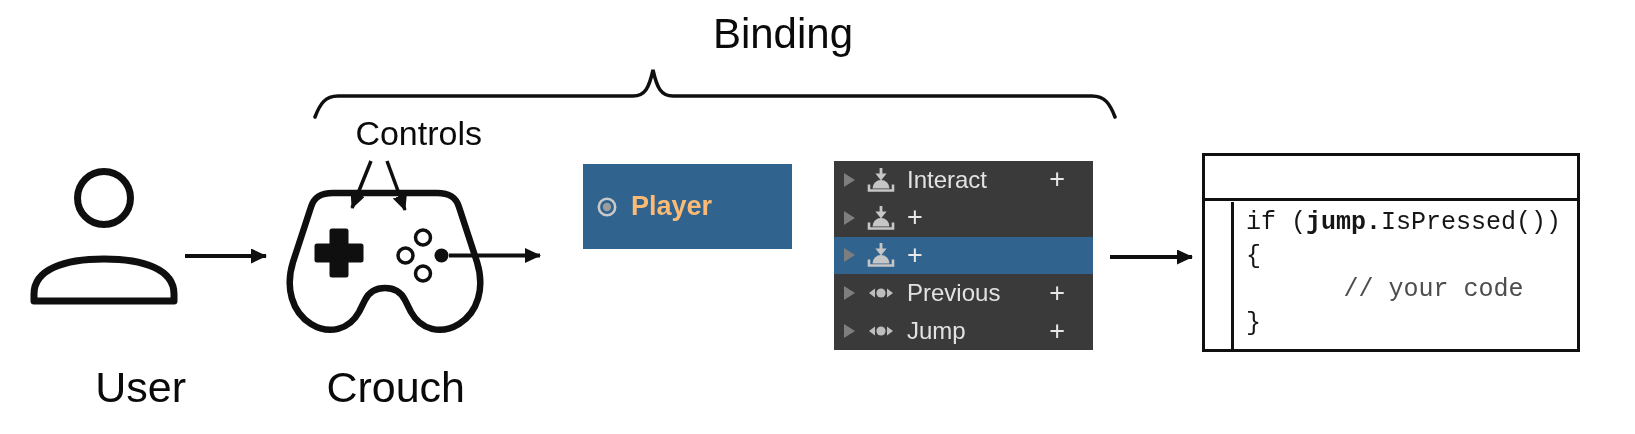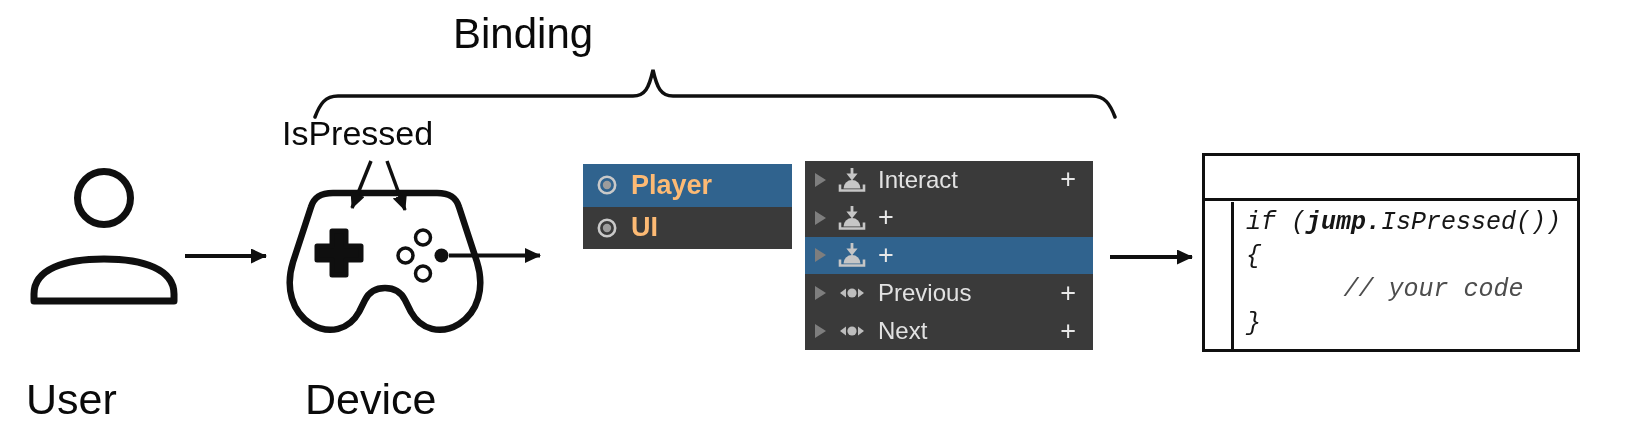--- a/index.html
+++ b/index.html
@@ -3,51 +3,51 @@
 <meta charset="utf-8">
 <style>
   html,body { margin:0; padding:0; background:#fff; }
   .canvas {
     position:relative; width:1635px; height:434px; background:#ffffff;
     font-family:"Liberation Sans", sans-serif; overflow:hidden;
     --panel-dark:#3A3A3A; --sel-blue:#30638E;
   }
   .artwork { position:absolute; left:0; top:0; width:1635px; height:434px; }
 
-  .label { position:absolute; color:#0a0a0a; text-align:left; white-space:nowrap; }
+  .label { position:absolute; color:#0a0a0a; text-align:right; white-space:nowrap; }
   .binding  { left:453px; top:10px;  width:400px; font-size:42px; }
   .controls { left:282px; top:114px; width:200px; font-size:34px; }
-  .bottom   { top:375px; font-size:43px; }
+  .bottom   { top:363px; font-size:43px; }
   .user-l   { left:26px;   width:160px; }
   .device-l { left:305px;  width:160px; }
   .map-l    { left:625px;  width:400px; }
   .code-l   { left:1190px; width:400px; }
 
   .panel { position:absolute; display:flex; flex-direction:column; }
   .action-maps { left:583px; top:164px; width:209px; height:85px; }
   .actions     { left:805px; top:161px; width:288px; height:189px; }
   .map-row, .action-row { flex:1; display:flex; align-items:center; background:var(--panel-dark); }
   .selected { background:var(--sel-blue); }
   .map-row { padding-left:13px; }
   .ring-icon { display:flex; margin-right:13px; }
   .map-label { color:#fdba74; font-size:27px;font-weight:bold; }
-  .action-row { padding-left:9px; padding-right:17px; }
+  .action-row { padding-left:9px; padding-right:28px;margin-left:29px; }
   .fold { display:flex; margin-right:11px; }
   .action-icon { display:flex; margin-right:12px; }
   .action-label { color:#E2E2E2; font-size:24px; flex:1; }
   .plus { color:#E8E8E8; font-size:27px; line-height:1; }
 
   .codebox { position:absolute; left:1202px; top:153px; width:372px; height:193px;
              border:3.5px solid #101010; background:#fff; }
   .code-titlebar { position:absolute; left:0; top:0; right:0; height:42px;
                    border-bottom:3.5px solid #101010; }
   .code-gutter { position:absolute; left:26px; top:45.5px; bottom:0; width:3px; background:#101010; }
   .code-content { position:absolute; left:41px; top:50px;
                   font-family:"Liberation Mono", monospace; font-size:25px;
-                  line-height:33.5px; color:#161616;font-style:italic; }
+                  line-height:33.5px; color:#161616; }
   .code-line { white-space:pre; }
   .code-line b { font-weight:700; }
   .comment { color:#4D4D4D; }
   .indent { padding-left:60px;text-align:center; }
 </style>
 </head>
 <body>
 
 <div class="canvas" style="--panel-dark: #3A3A3A; --sel-blue: #30638E;">
 
@@ -94,43 +94,34 @@
     </g>
     <g>
       <line x1="449" y1="255.5" x2="540" y2="255.5" stroke="#0f0f0f" stroke-width="4" marker-end="url(#ah)"></line>
     </g>
     <g>
       <line x1="1110" y1="257" x2="1192" y2="257" stroke="#0f0f0f" stroke-width="4" marker-end="url(#ah)"></line>
     </g>
   </svg>
 
   <div class="label binding">Binding</div>
-  <div class="label controls">IsPressed</div>
+  <div class="label controls">Controls</div>
   <div class="label bottom user-l">User</div>
-  <div class="label bottom device-l">Device</div>
+  <div class="label bottom device-l">Crouch</div>
 
   <div class="panel action-maps" id="mapPanel">
       <div class="map-row selected">
         <span class="ring-icon">
           <svg width="22" height="22" viewBox="0 0 22 22">
             <circle cx="11" cy="11" r="8.2" fill="none" stroke="#C9C9C9" stroke-width="2.6"></circle>
             <circle cx="11" cy="11" r="4.2" fill="#9C9C9C"></circle>
           </svg>
         </span>
         <span class="map-label">Player</span>
       </div>
-      <div class="map-row">
-        <span class="ring-icon">
-          <svg width="22" height="22" viewBox="0 0 22 22">
-            <circle cx="11" cy="11" r="8.2" fill="none" stroke="#C9C9C9" stroke-width="2.6"></circle>
-            <circle cx="11" cy="11" r="4.2" fill="#9C9C9C"></circle>
-          </svg>
-        </span>
-        <span class="map-label">UI</span>
-      </div>
     </div>
 
   <div class="panel actions" id="actionPanel">
       <div class="action-row">
         <span class="fold">
           <svg width="13" height="16" viewBox="0 0 13 16">
             <path d="M1,1 L12,8 L1,15 Z" fill="#7E7E7E"></path>
           </svg>
         </span>
         <span class="action-icon">
@@ -195,21 +186,21 @@
             <path d="M1,1 L12,8 L1,15 Z" fill="#7E7E7E"></path>
           </svg>
         </span>
         <span class="action-icon">
           <svg width="28" height="26" viewBox="0 0 28 26">
             <polygon points="2,13 8,8.5 8,17.5" fill="#BDBDBD"></polygon>
             <circle cx="14" cy="13" r="4.6" fill="#BDBDBD"></circle>
             <polygon points="26,13 20,8.5 20,17.5" fill="#BDBDBD"></polygon>
           </svg>
         </span>
-        <span class="action-label">Next</span>
+        <span class="action-label">Jump</span>
         <span class="plus">+</span>
       </div>
     </div>
 
   <div class="codebox">
     <div class="code-titlebar"></div>
     <div class="code-gutter"></div>
     <div class="code-content">
       <div class="code-line"><span>if (</span><b>jump.</b><span>IsPressed())</span></div>
       <div class="code-line">{</div>

